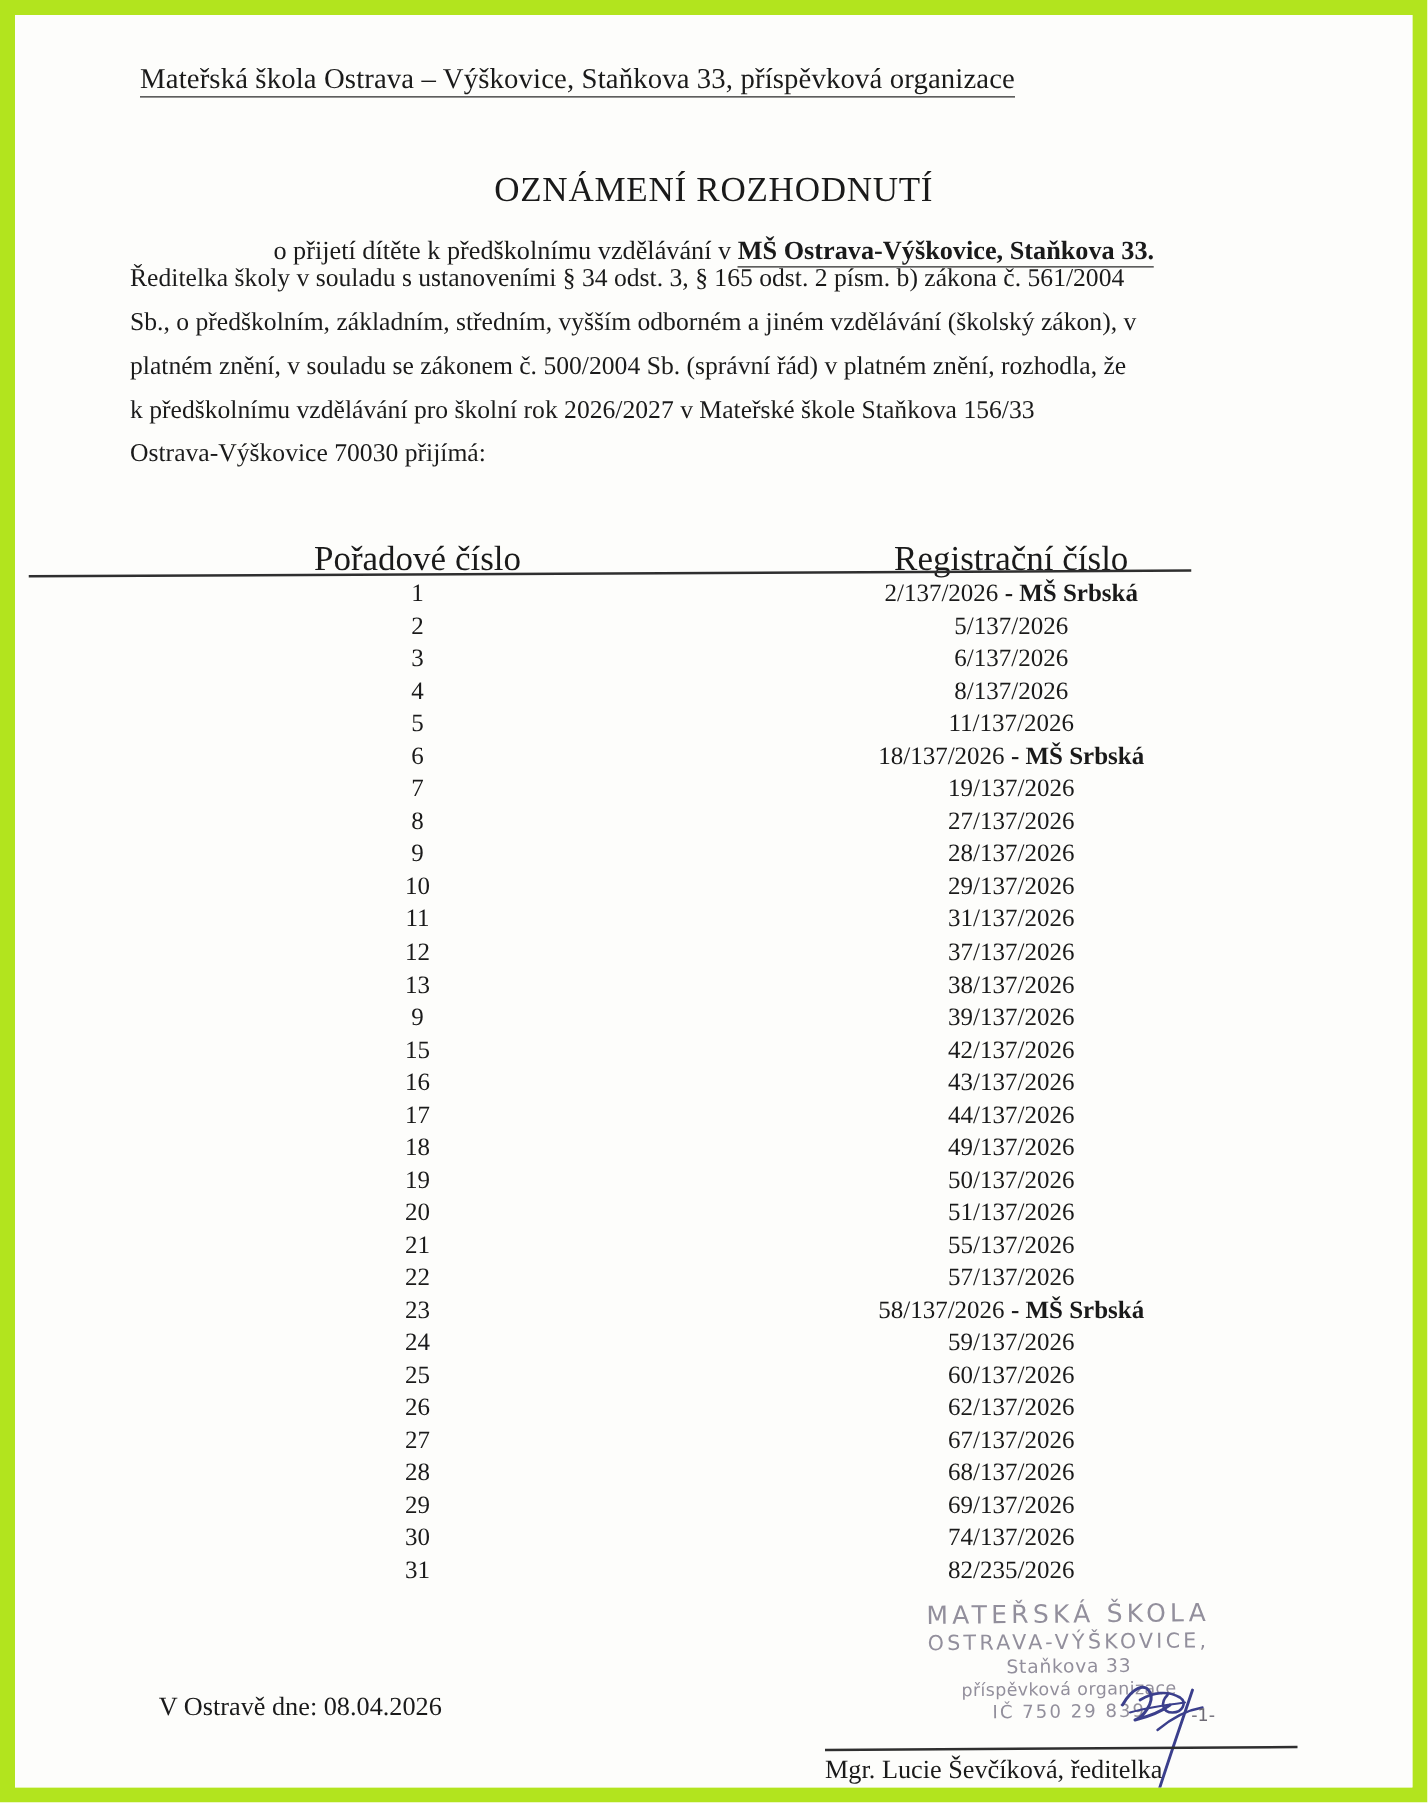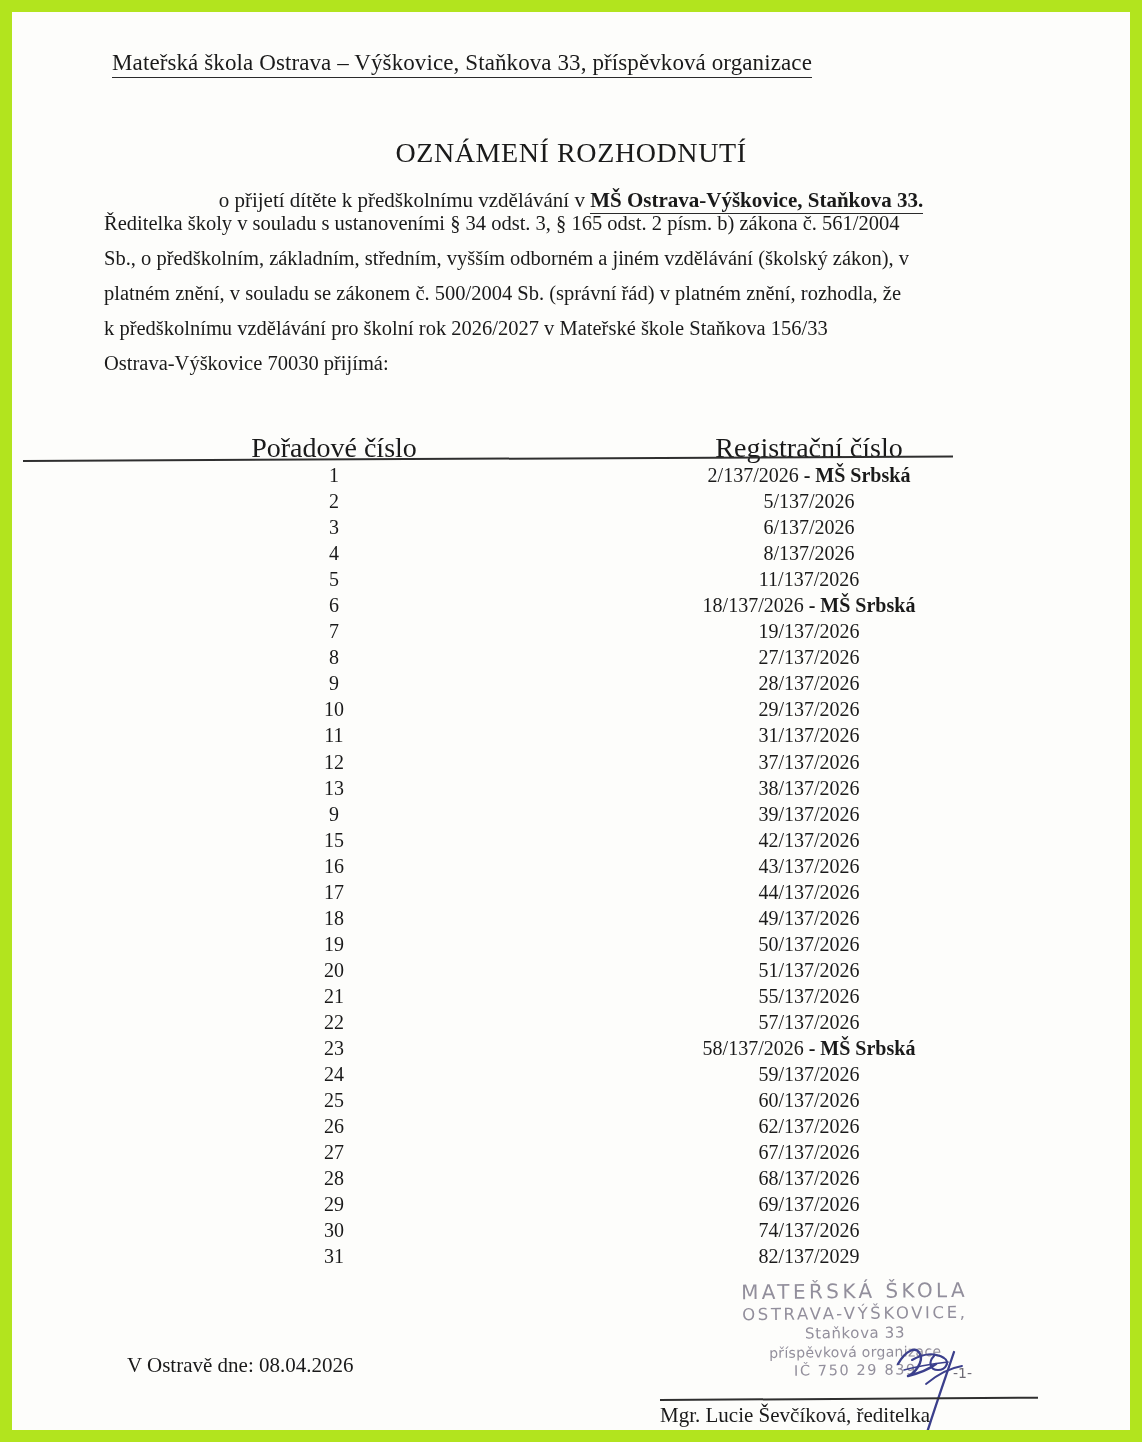--- a/index.html
+++ b/index.html
@@ -371,21 +371,21 @@
       <div class="row">
         <div class="c-num">29</div>
         <div class="c-reg"><span>69/137/2026</span></div>
       </div>
       <div class="row">
         <div class="c-num">30</div>
         <div class="c-reg"><span>74/137/2026</span></div>
       </div>
       <div class="row">
         <div class="c-num">31</div>
-        <div class="c-reg"><span>82/137/2029</span></div>
+        <div class="c-reg"><span>82/235/2026</span></div>
       </div>
     </div>
 
   <div class="stamp">
     <div class="l1">MATEŘSKÁ ŠKOLA</div>
     <div class="l2">OSTRAVA-VÝŠKOVICE,</div>
     <div class="l3">Staňkova 33</div>
     <div class="l4">příspěvková organizace</div>
     <div class="l5">IČ 750 29 839</div>
   </div>

